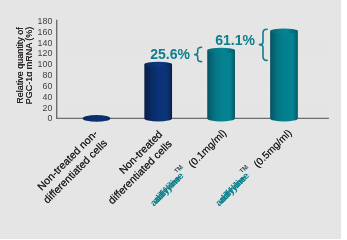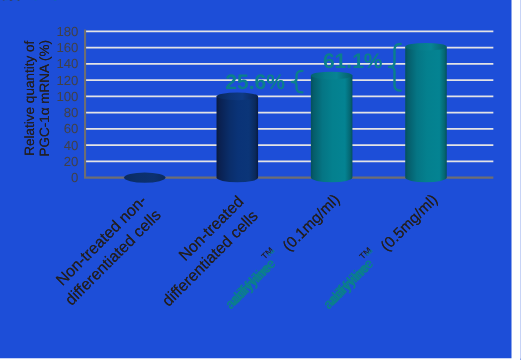--- a/index.html
+++ b/index.html
@@ -1,19 +1,19 @@
 <!DOCTYPE html>
 <html><head>
 <meta charset="utf-8">
 <style>
   html,body{margin:0;padding:0;background:#ffffff;}
   body{width:347px;height:239px;overflow:hidden;
        font-family:"Liberation Sans",sans-serif;
        -webkit-font-smoothing:antialiased;}
-  #chart{position:relative;width:341px;height:239px;background:#1d4ed8;}
+  #chart{position:relative;width:341px;height:239px;background:#e5e5e5;}
   .tick{font-size:8.8px;fill:#414147;font-family:"Liberation Sans",sans-serif;}
   .ytitle{font-size:9.0px;fill:#231F20;font-family:"Liberation Sans",sans-serif;}
   .ann{font-size:14.0px;font-weight:bold;fill:#0B7F8C;font-family:"Liberation Sans",sans-serif;}
   .xlab{font-size:10.2px;fill:#231F20;font-family:"Liberation Sans",sans-serif;}
   .xlab2{font-size:10.6px;fill:#231F20;font-family:"Liberation Sans",sans-serif;}
   .brand{font-size:9.6px;font-weight:bold;fill:#0B7F8C;font-family:"Liberation Sans",sans-serif;}
 </style>
 </head>
 <body>
 

